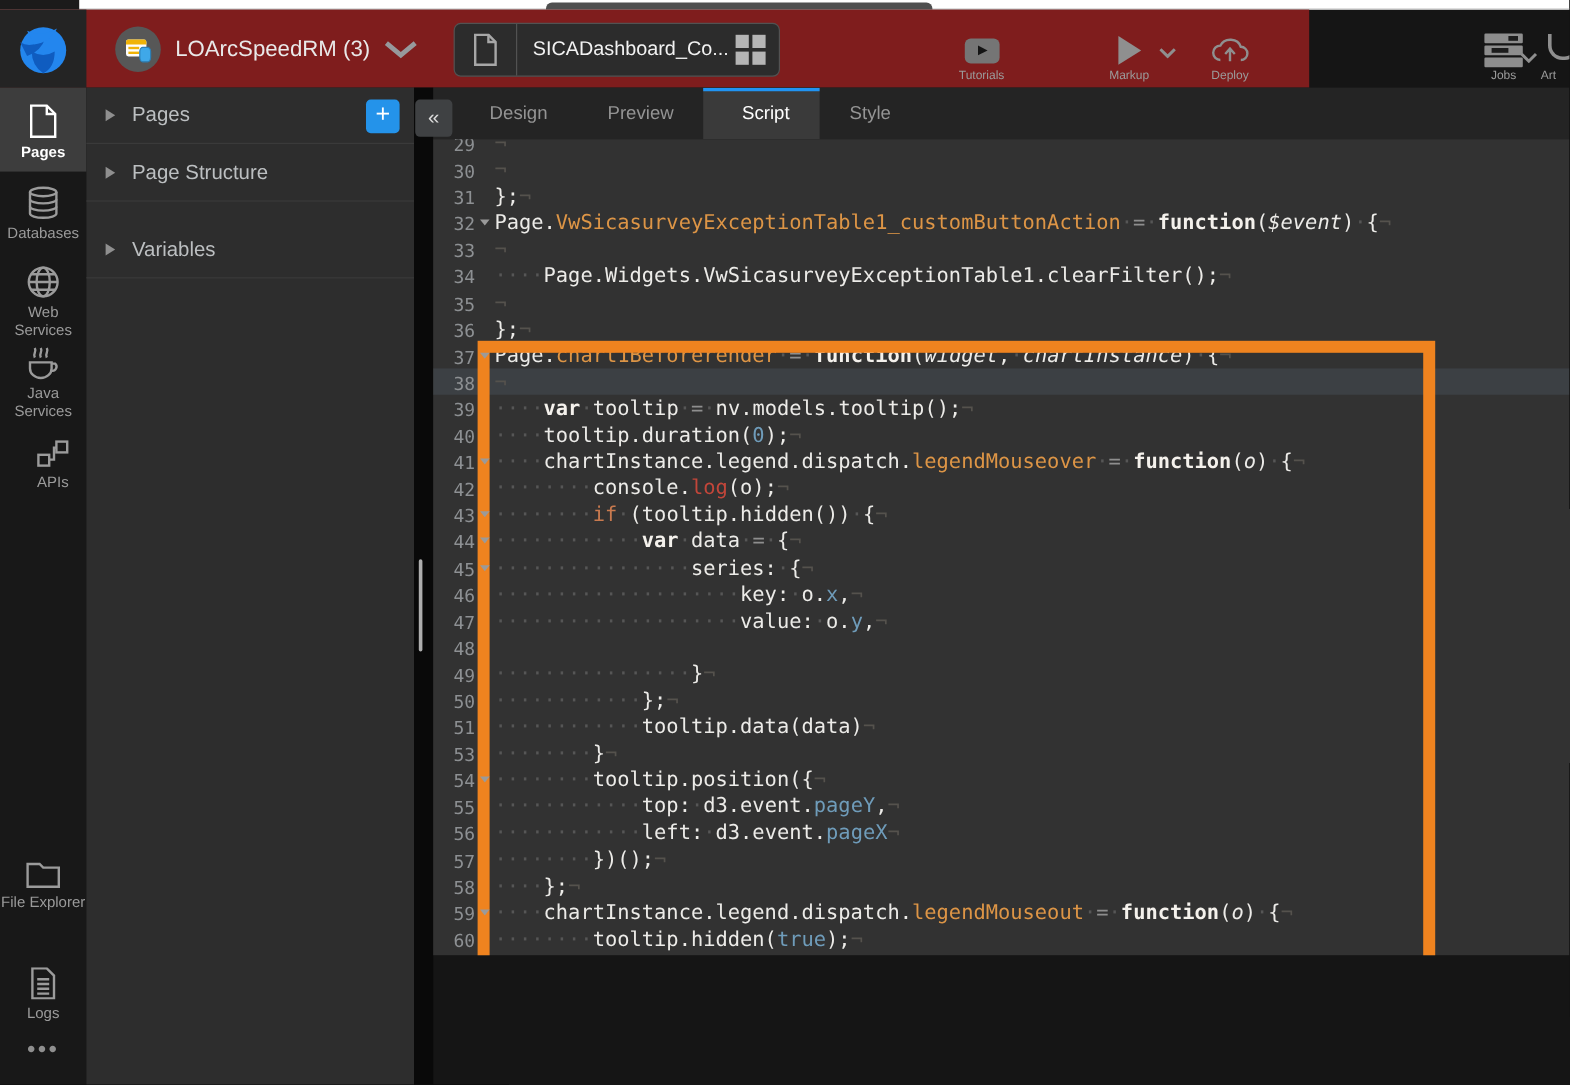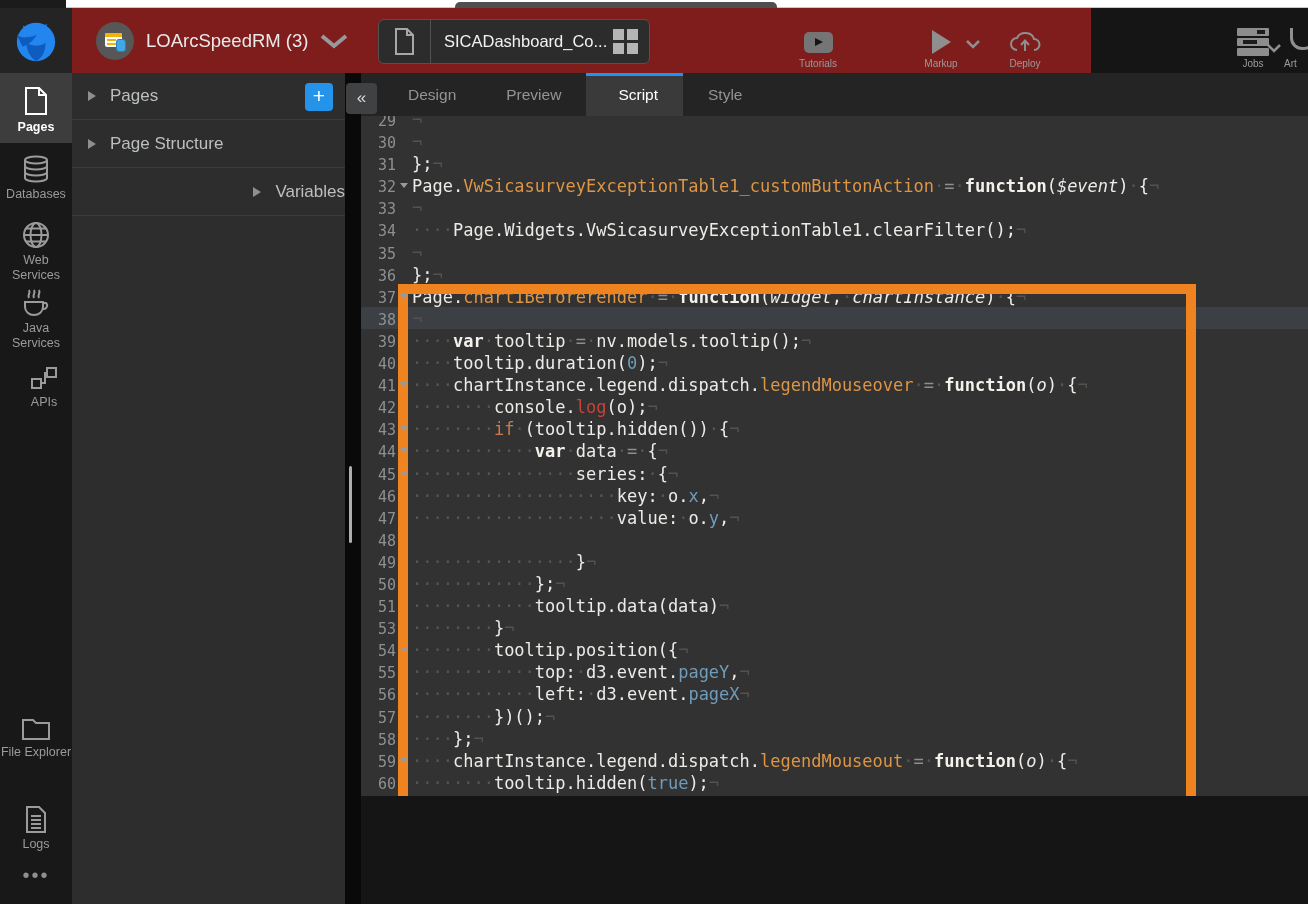--- a/index.html
+++ b/index.html
@@ -239,21 +239,21 @@
   <div class="explorer">
     <div class="exp-row" style="top:0;">
       <span class="exp-tri"></span>
       <span>Pages</span>
       <span class="add-btn">+</span>
     </div>
     <div class="exp-row" style="top:48px;">
       <span class="exp-tri"></span>
       <span>Page Structure</span>
     </div>
-    <div class="exp-row" style="top:96px;justify-content:flex-end;">
+    <div class="exp-row" style="top:112px;">
       <span class="exp-tri"></span>
       <span>Variables</span>
     </div>
   </div>
 
   <div class="splitter">
     <div class="scroll-thumb"></div>
   </div>
   <div class="collapse-btn">«</div>
 

